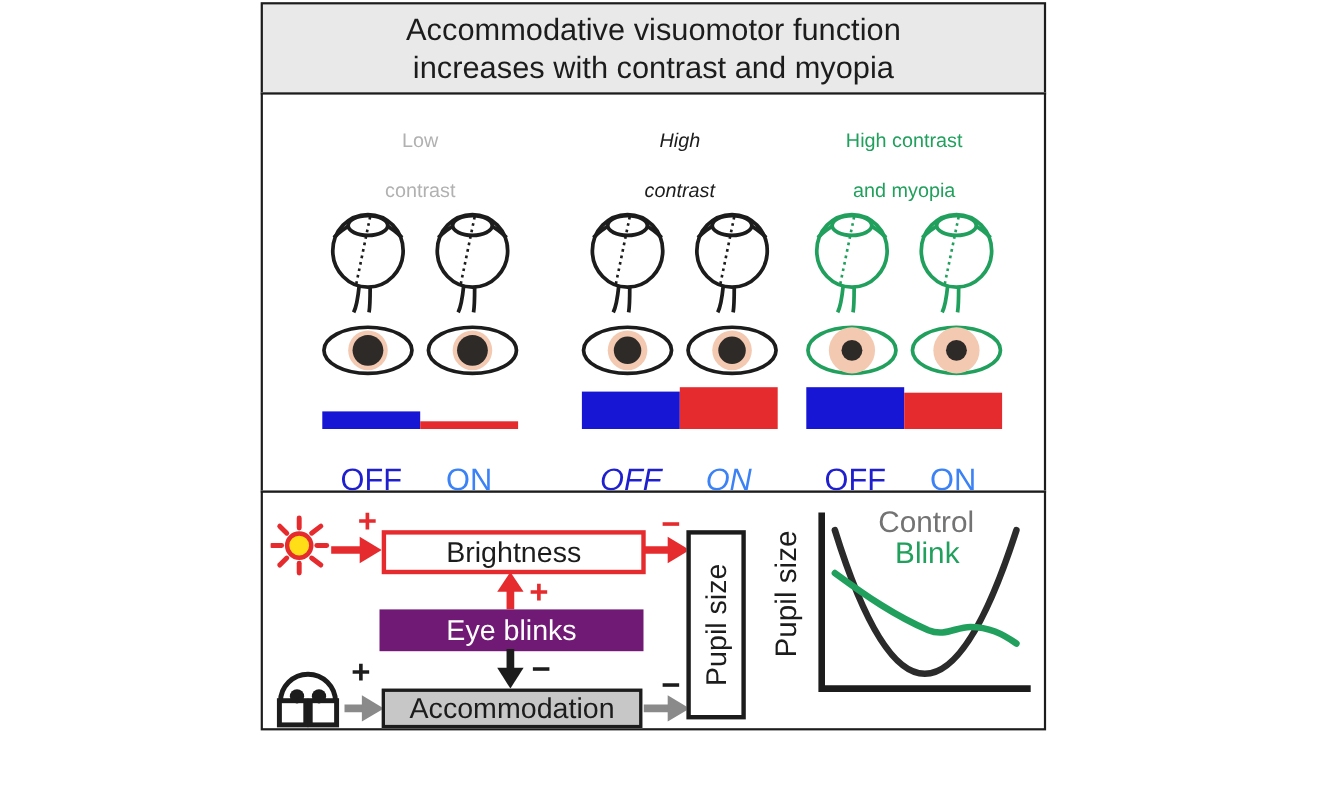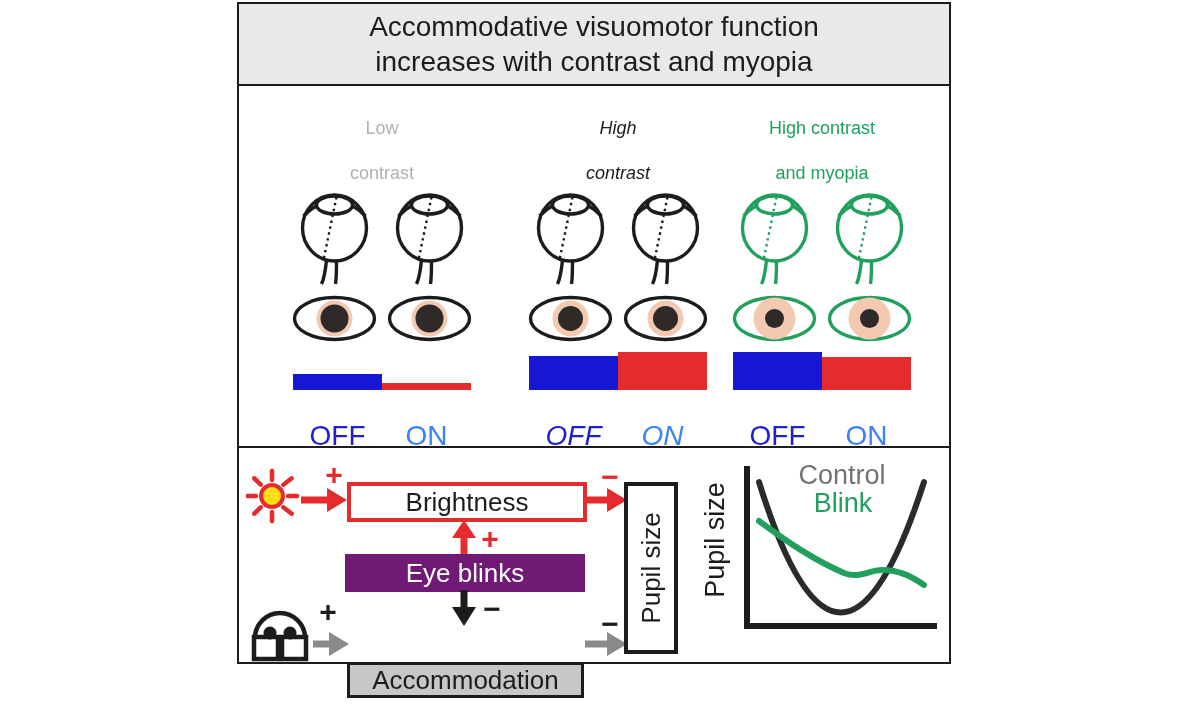--- a/index.html
+++ b/index.html
@@ -27,21 +27,21 @@
   .bar.off{background:#1616d4;} .bar.on{background:#e62b2e;}
   .onoff{position:absolute;top:306px;left:50%;transform:translateX(-50%);width:178px;display:flex;margin-top:28px;}
   .onoff span{width:89px;text-align:center;font-size:28px;}
   .off-label{color:#1f1fd0;} .on-label{color:#3b82f6;}
 
   
   .abs{position:absolute;box-sizing:border-box;}
   .fbox{display:flex;align-items:center;justify-content:center;font-size:26px;}
   #brightness-box{left:108px;top:34px;width:240px;height:40px;border:4px solid #e62b2e;background:#fff;}
   #eyeblinks-box{left:106px;top:106px;width:240px;height:38px;background:#701a75;color:#fff;}
-  #accommodation-box{left:108px;top:178px;width:237px;height:36px;background:#c7c7c7;border:3px solid #1c1c1c;margin-top:36px;}
+  #accommodation-box{left:108px;top:178px;width:237px;height:36px;background:#c7c7c7;border:3px solid #1c1c1c;}
   #pupilsize-box{left:385px;top:34px;width:54px;height:172px;border:4px solid #1c1c1c;background:#fff;}
   #pupilsize-text{left:326px;top:93px;width:172px;height:54px;transform:rotate(-90deg);
                   display:flex;align-items:center;justify-content:center;font-size:26px;}
   .sign{position:absolute;width:26px;text-align:center;font-size:30px;font-weight:700;line-height:1;}
   .sign-red{color:#e62b2e;} .sign-dark{color:#1c1c1c;}
   #plus1{left:82px;top:12px;} #minus1{left:358px;top:14px;}
   #plus2{left:238px;top:76px;} #minus2{left:240px;top:146px;}
   #plus3{left:76px;top:149px;} #minus3{left:358px;top:161px;}
   #sun{left:7px;top:20px;} #viewer{left:9px;top:156px;}
   #arrow1{left:62px;top:39px;} #arrow2{left:346px;top:39px;}

